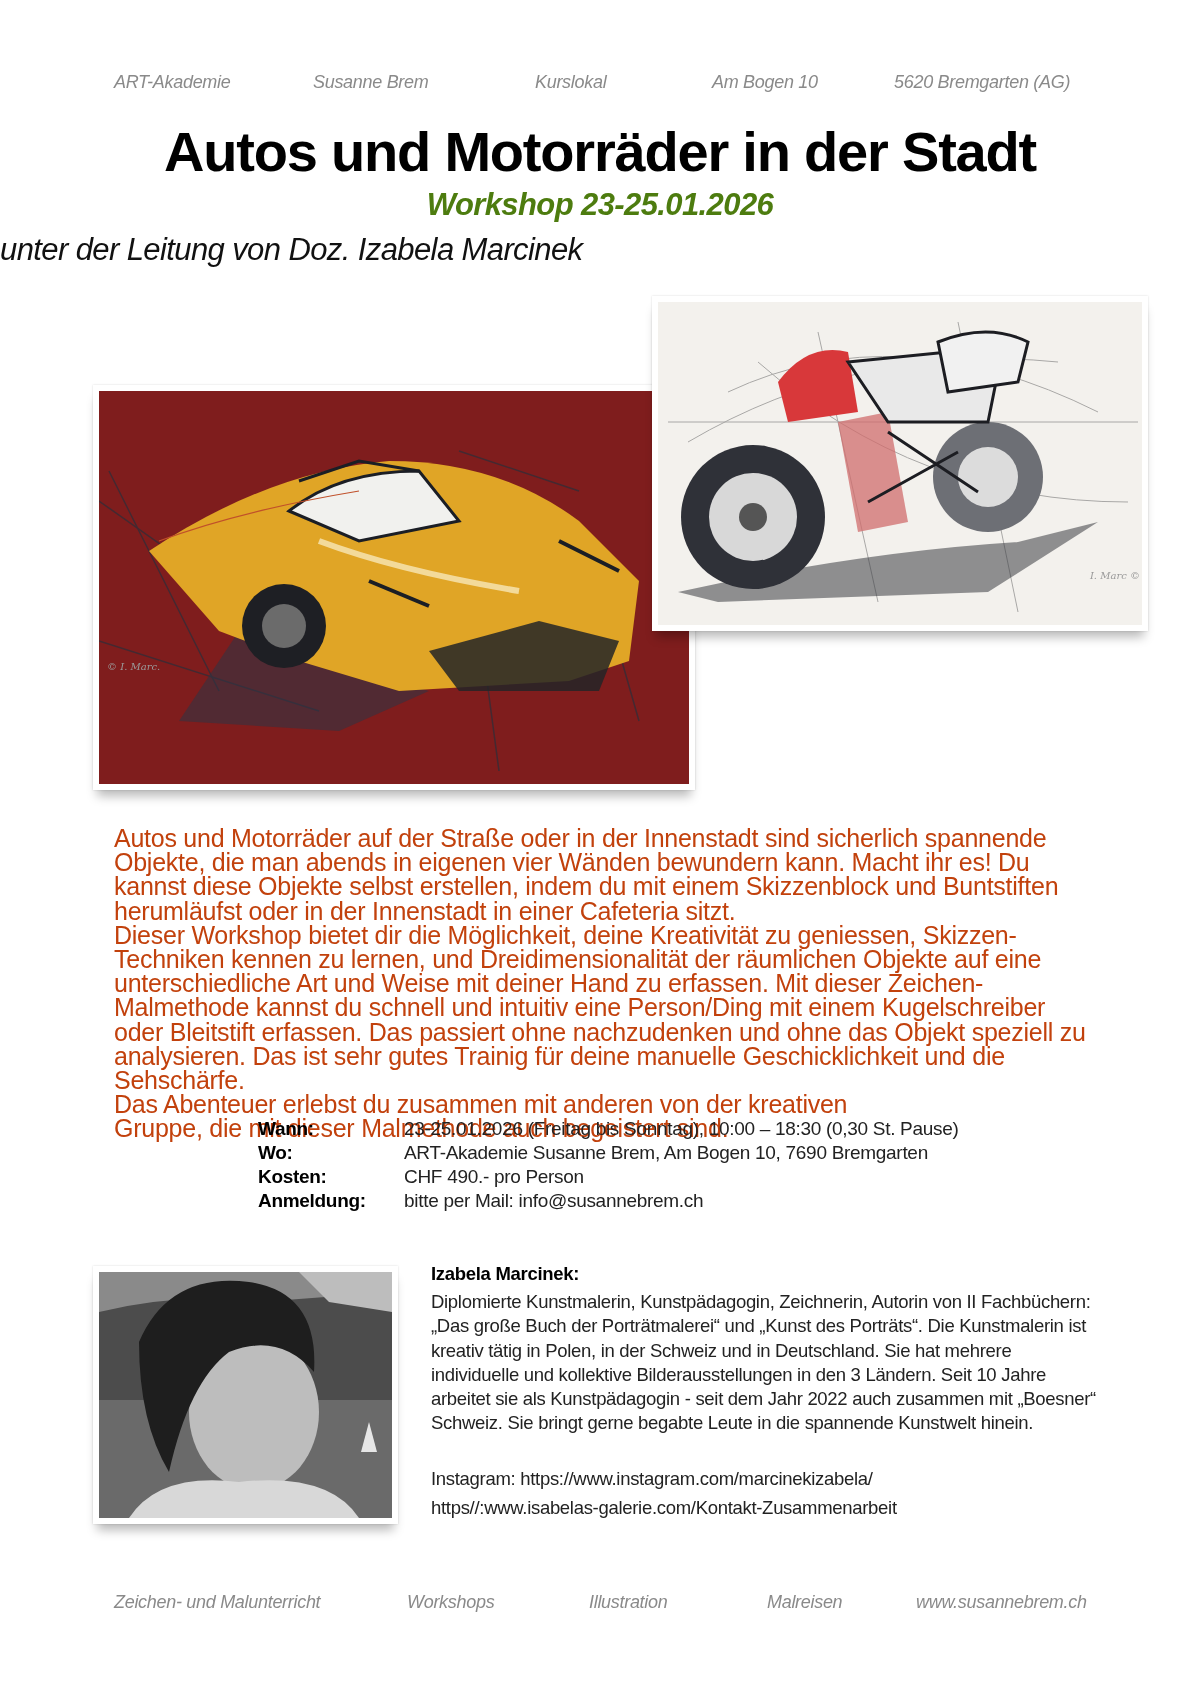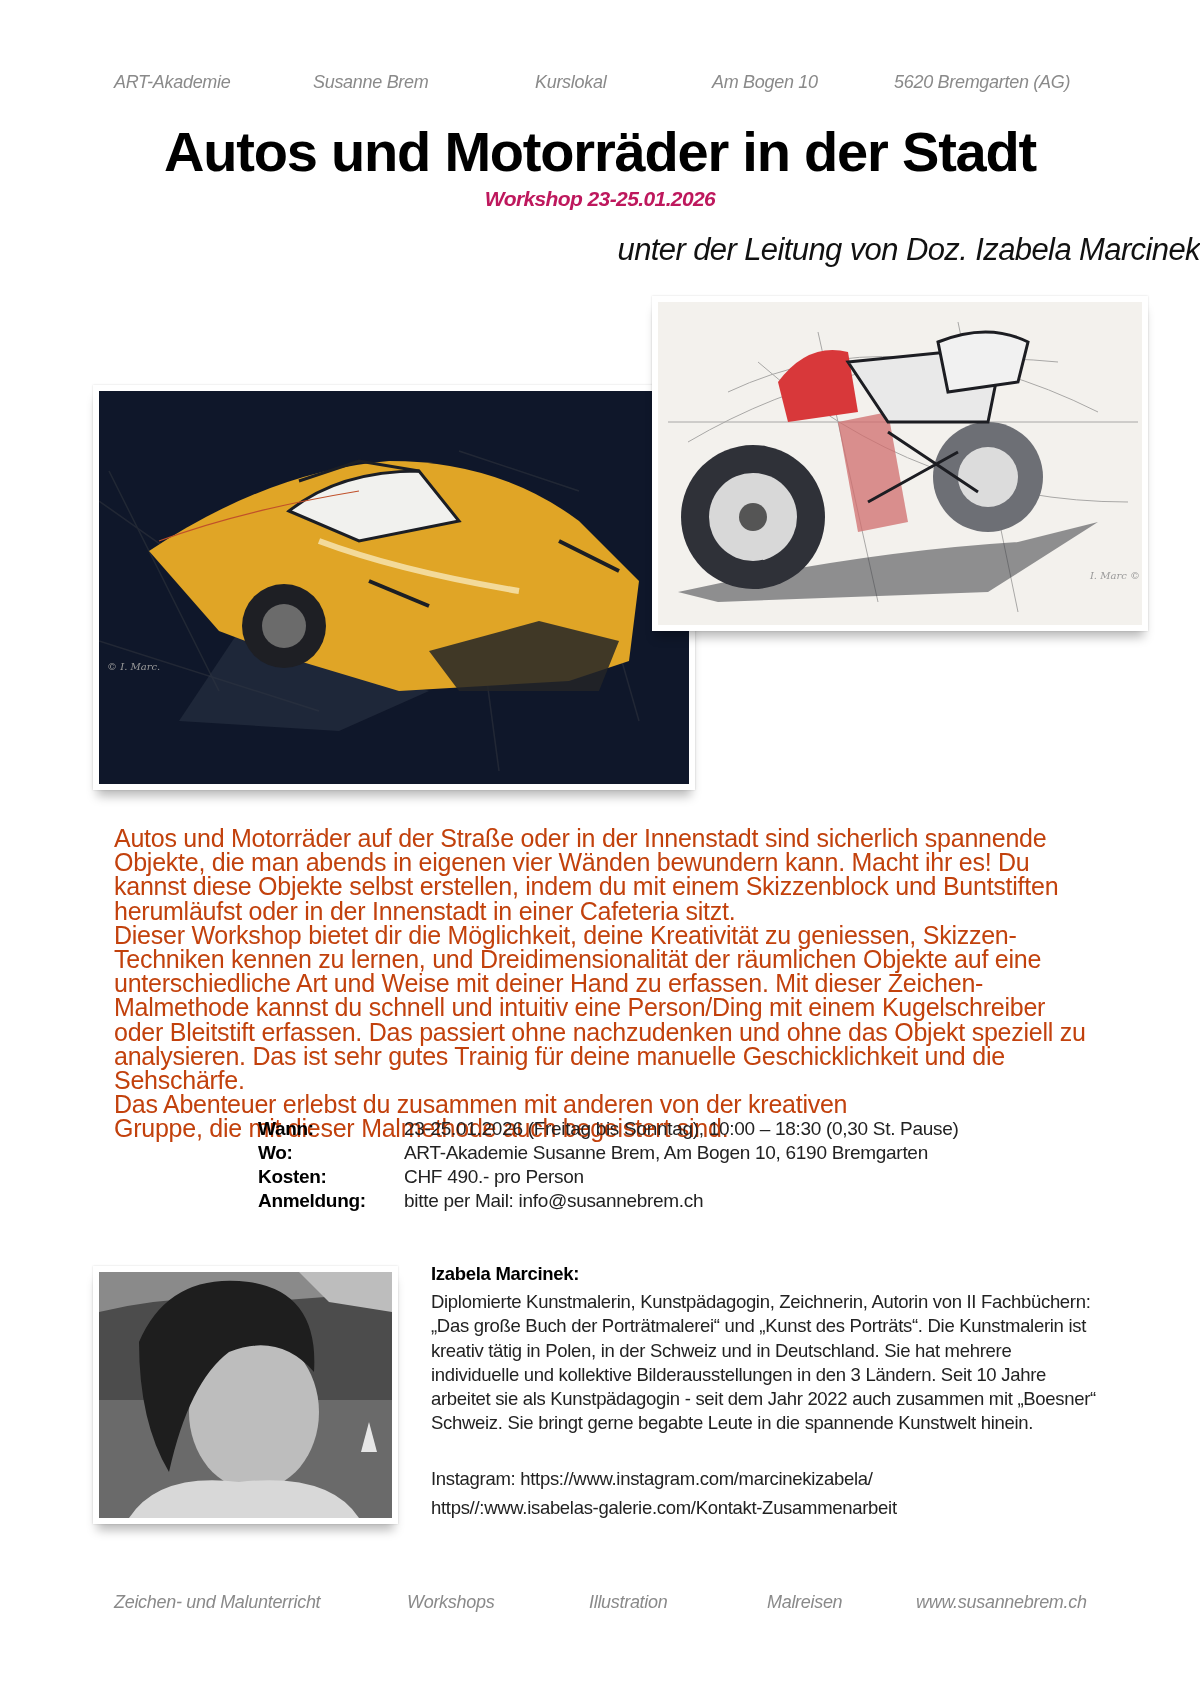--- a/index.html
+++ b/index.html
@@ -15,35 +15,35 @@
     .top-strip { top: 72px; }
     .bottom-strip { top: 1592px; }
 
     .title {
       position: absolute; top: 120px; left: 0; width: 1200px; text-align: center;
       font-size: 56px; font-weight: 700; letter-spacing: -1.2px; color: #000;
       line-height: 64px;
     }
     .subtitle {
       position: absolute; top: 187px; left: 0; width: 1200px; text-align: center;
-      font-size: 21px; font-style: italic; font-weight: 700; color: #be185d; letter-spacing: -0.6px;
+      font-size: 31px; font-style: italic; font-weight: 700; color: #4d7c0f; letter-spacing: -0.6px;
     }
     .lead {
-      position: absolute; top: 232px; left: 0; width: 1200px; text-align: right;
+      position: absolute; top: 232px; left: 0; width: 1200px; text-align: left;
       font-size: 31px; font-style: italic; color: #111; letter-spacing: -0.6px;
     }
 
     .photo {
       position: absolute; background: #fff; padding: 6px;
       box-shadow: 0 10px 10px -4px rgba(0,0,0,0.28), 0 0 2px rgba(0,0,0,0.15);
     }
     .photo .art { width: 100%; height: 100%; position: relative; overflow: hidden; }
 
     .car-photo { left: 93px; top: 385px; width: 590px; height: 393px; }
-    .car-photo .art { background: #0f172a; }
+    .car-photo .art { background: #7f1d1d; }
     .moto-photo { left: 652px; top: 296px; width: 484px; height: 323px; z-index: 2; }
     .moto-photo .art { background: #f3f1ed; }
     .portrait-photo { left: 93px; top: 1266px; width: 293px; height: 246px; }
     .portrait-photo .art { background: #6e6e6e; }
 
     .watermark { position: absolute; font-size: 10px; color: #9a9a9a; font-family: "DejaVu Serif", serif; font-style: italic; }
 
     .body-text {
       position: absolute; left: 114px; top: 826px; width: 980px;
       font-size: 25px; line-height: 24.2px; color: #c2410c; font-weight: 300; letter-spacing: -0.25px;
@@ -135,21 +135,21 @@
   <p style="width:760px">Das Abenteuer erlebst du zusammen mit anderen von der kreativen Gruppe, die mit dieser Malmethode auch begeistert sind.</p>
 </div>
 
 <div class="info-table">
   <div class="info-row">
     <span class="info-label">Wann:</span>
     <span class="info-value">23-25.01.2026 (Freitag bis Sonntag), 10:00 – 18:30 (0,30 St. Pause)</span>
   </div>
   <div class="info-row">
     <span class="info-label">Wo:</span>
-    <span class="info-value">ART-Akademie Susanne Brem, Am Bogen 10, 6190 Bremgarten</span>
+    <span class="info-value">ART-Akademie Susanne Brem, Am Bogen 10, 7690 Bremgarten</span>
   </div>
   <div class="info-row">
     <span class="info-label">Kosten:</span>
     <span class="info-value">CHF 490.- pro Person</span>
   </div>
   <div class="info-row">
     <span class="info-label">Anmeldung:</span>
     <span class="info-value">bitte per Mail: info@susannebrem.ch</span>
   </div>
 </div>

